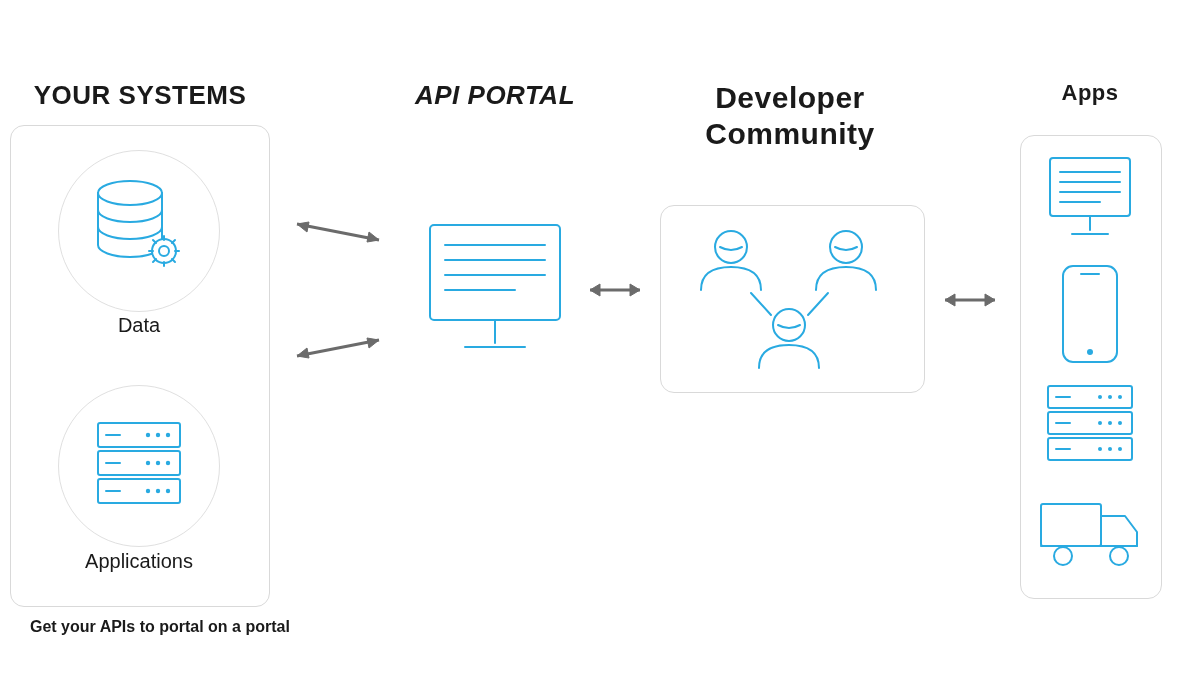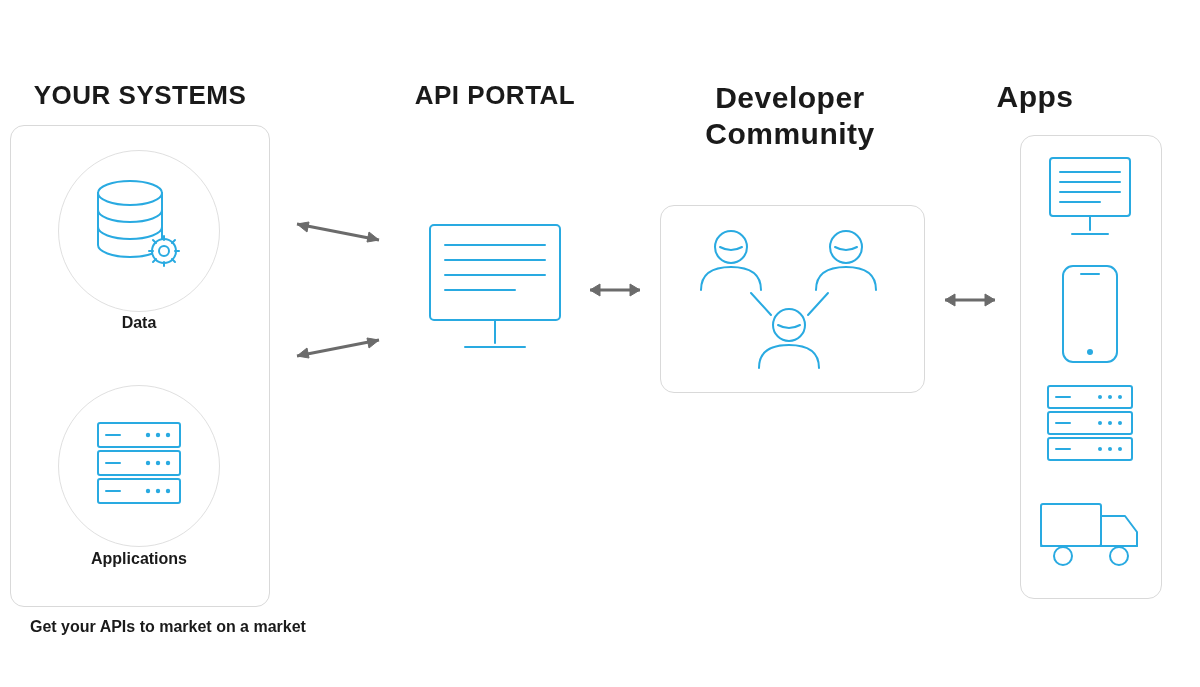--- a/index.html
+++ b/index.html
@@ -1,29 +1,29 @@
 <!DOCTYPE html>
 <html><head>
 <meta charset="utf-8">
 <style>
   html,body{margin:0;padding:0;width:1200px;height:687px;background:#fff;font-family:Avenir,"Helvetica Neue",Arial,sans-serif;color:#1a1a1a;}
   .stage{position:relative;width:1200px;height:571px;}
   .heading{position:absolute;font-weight:700;text-align:center;letter-spacing:0.5px;}
   .h-systems{left:0;top:80px;width:280px;font-size:26px;}
-  .h-portal{left:355px;top:80px;width:280px;font-size:26px;}
+  .h-portal{left:355px;top:80px;width:280px;font-size:26px;font-style:italic;}
   .h-dev{left:640px;top:80px;width:300px;font-size:30px;line-height:1.2;}
-  .h-apps{left:950px;top:80px;width:170px;font-size:30px;}
+  .h-apps{left:1005px;top:80px;width:170px;font-size:22px;}
   .panel{position:absolute;border:1px solid #d9d9d9;border-radius:14px;}
   .panel-systems{left:10px;top:125px;width:258px;height:480px;}
   .panel-dev{left:660px;top:205px;width:263px;height:186px;}
   .panel-apps{left:1020px;top:135px;width:140px;height:462px;}
   .circle{position:absolute;border:1px solid #e0e0e0;border-radius:50%;}
   .c-data{left:58px;top:150px;width:160px;height:160px;}
   .c-apps{left:58px;top:385px;width:160px;height:160px;}
-  .sublabel{position:absolute;font-size:16px;font-weight:700;text-align:center;}
+  .sublabel{position:absolute;font-size:20px;font-weight:400;text-align:center;}
   .l-data{left:45px;top:314px;width:188px;}
   .l-approw{left:45px;top:550px;width:188px;}
   .l-storefront{left:340px;top:380px;width:300px;font-weight:700;font-size:22px;}
   .caption{position:absolute;left:30px;top:618px;font-size:16px;font-weight:700;}
   .icon{position:absolute;stroke:#29aae1;stroke-width:2;fill:none;stroke-linecap:round;stroke-linejoin:round;}
   .arrow{position:absolute;stroke:#6b6b6b;fill:#6b6b6b;}
 </style>
 </head>
 <body>
 
@@ -174,14 +174,14 @@
     <polygon points="60,10 50,4 50,16"></polygon>
     <polygon points="10,10 20,4 20,16"></polygon>
   </svg>
 
   <svg class="arrow" style="left:935px;top:290px;" width="70" height="20">
     <line x1="10" y1="10" x2="60" y2="10" stroke-width="3"></line>
     <polygon points="60,10 50,4 50,16"></polygon>
     <polygon points="10,10 20,4 20,16"></polygon>
   </svg>
 
-  <div class="caption">Get your APIs to market on a market</div>
+  <div class="caption">Get your APIs to portal on a portal</div>
 </div>
 
 </body></html>

